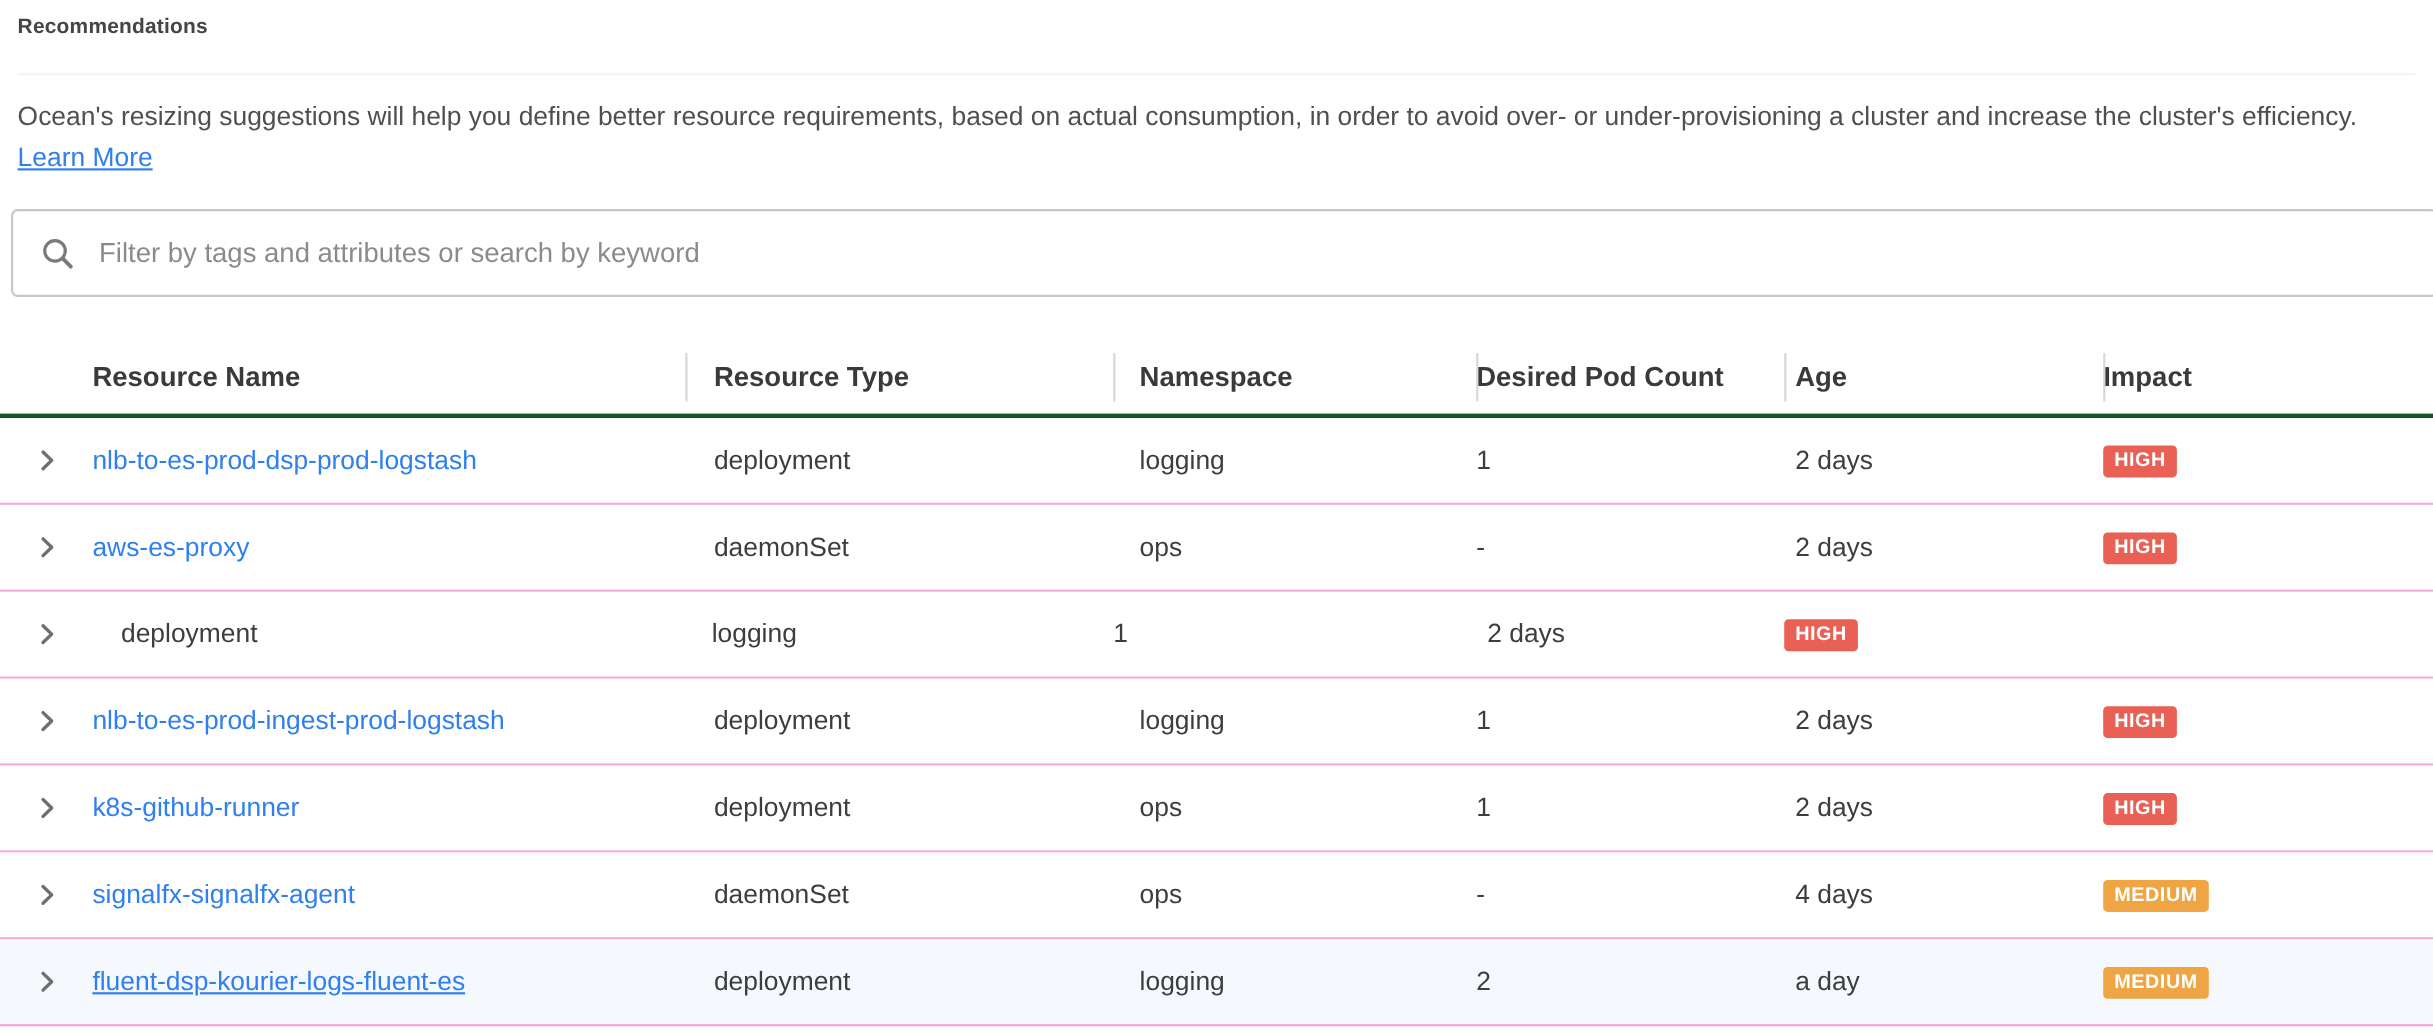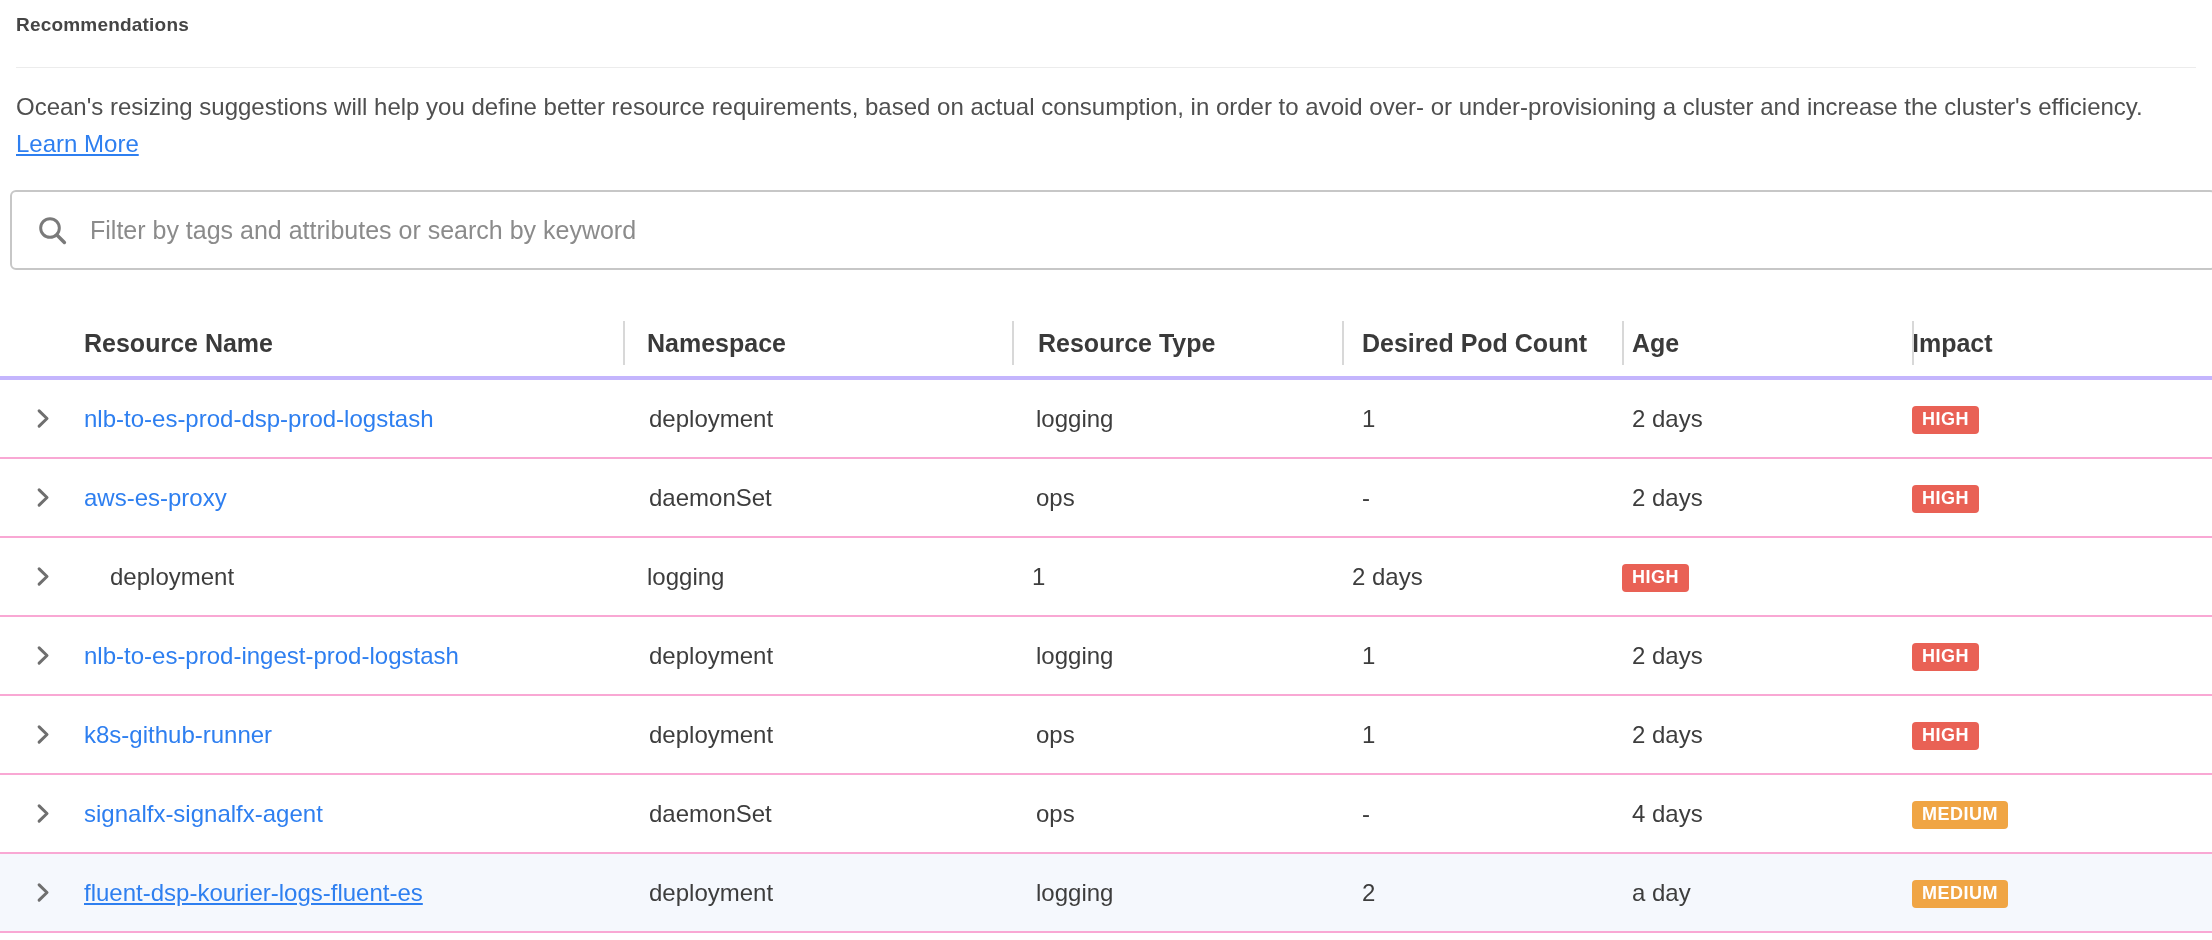--- a/index.html
+++ b/index.html
@@ -28,36 +28,36 @@
     padding:0 24px;background:#fff;}
   .search-wrap svg{flex:0 0 auto;}
   .search-input{border:none;outline:none;flex:1;margin-left:22px;font-size:25px;
     font-family:"Liberation Sans","DejaVu Sans",sans-serif;color:#3d3d3d;background:transparent;}
   .search-input::placeholder{color:#8b8b8b;opacity:1;}
 
   
   .table{margin-top:40px;width:100%;}
   .thead,.tr{display:grid;grid-template-columns:84px 539px 389px 330px 280px 290px 1fr;
     align-items:center;}
-  .thead{height:70px;border-bottom:4px solid #c4b5fd;}
+  .thead{height:70px;border-bottom:4px solid #14532d;}
   .th{font-size:25px;font-weight:700;color:#3a3a3a;position:relative;height:46px;
     display:flex;align-items:center;}
   .th.sep::before{content:"";position:absolute;left:0;top:1px;bottom:1px;width:2px;background:#d8d8d8;}
   .tr{height:79px;border-bottom:2px solid #f9a8d4;background:#fff;cursor:default;}
   .tr.hovered{background:var(--c-row-hover);}
   .td{font-size:24px;color:var(--c-text);}
   .col-exp{display:flex;justify-content:center;align-items:center;}
   .chev{display:inline-flex;cursor:pointer;}
   .link{color:var(--c-link);text-decoration:none;cursor:pointer;}
   .tr.hovered .link{text-decoration:underline;}
 
   
   .c-type{padding-left:26px;}
   .c-ns{padding-left:24px;}
-  .c-pods{padding-left:20px;}
+  .c-pods{}
   .c-age{padding-left:10px;}
   .c-impact{}
 
   
   .badge{display:inline-block;color:#fff;font-size:18px;font-weight:700;
     letter-spacing:.5px;padding:4px 10px 5px;border-radius:4px;line-height:1.1;}
   .badge.high{background:var(--c-high);}
   .badge.medium{background:var(--c-medium);}
 </style>
 </head>
@@ -80,22 +80,22 @@
       <line x1="15.7" y1="15.7" x2="21.3" y2="21.3" stroke="#7a7a7a" stroke-width="2.6" stroke-linecap="round"></line>
     </svg>
   </span>
   <input class="search-input" type="text" value="" placeholder="Filter by tags and attributes or search by keyword" style="">
 </div>
 
 <div class="table">
   <div class="thead">
     <div class="th"></div>
     <div class="th">Resource Name</div>
+    <div class="th sep c-type">Resource Type</div>
     <div class="th sep c-ns">Namespace</div>
-    <div class="th sep c-type">Resource Type</div>
     <div class="th sep c-pods">Desired Pod Count</div>
     <div class="th sep c-age">Age</div>
     <div class="th sep c-impact">Impact</div>
   </div>
   <div id="table-body">
   <div class="tr">
     <div class="td col-exp">
       <span class="chev">
         <svg viewBox="0 0 24 24" width="27" height="27" aria-hidden="true">
           <path d="M9 5.2 L16 12 L9 18.8" fill="none" stroke="#6f6f6f" stroke-width="2.7" stroke-linecap="round" stroke-linejoin="round"></path>

